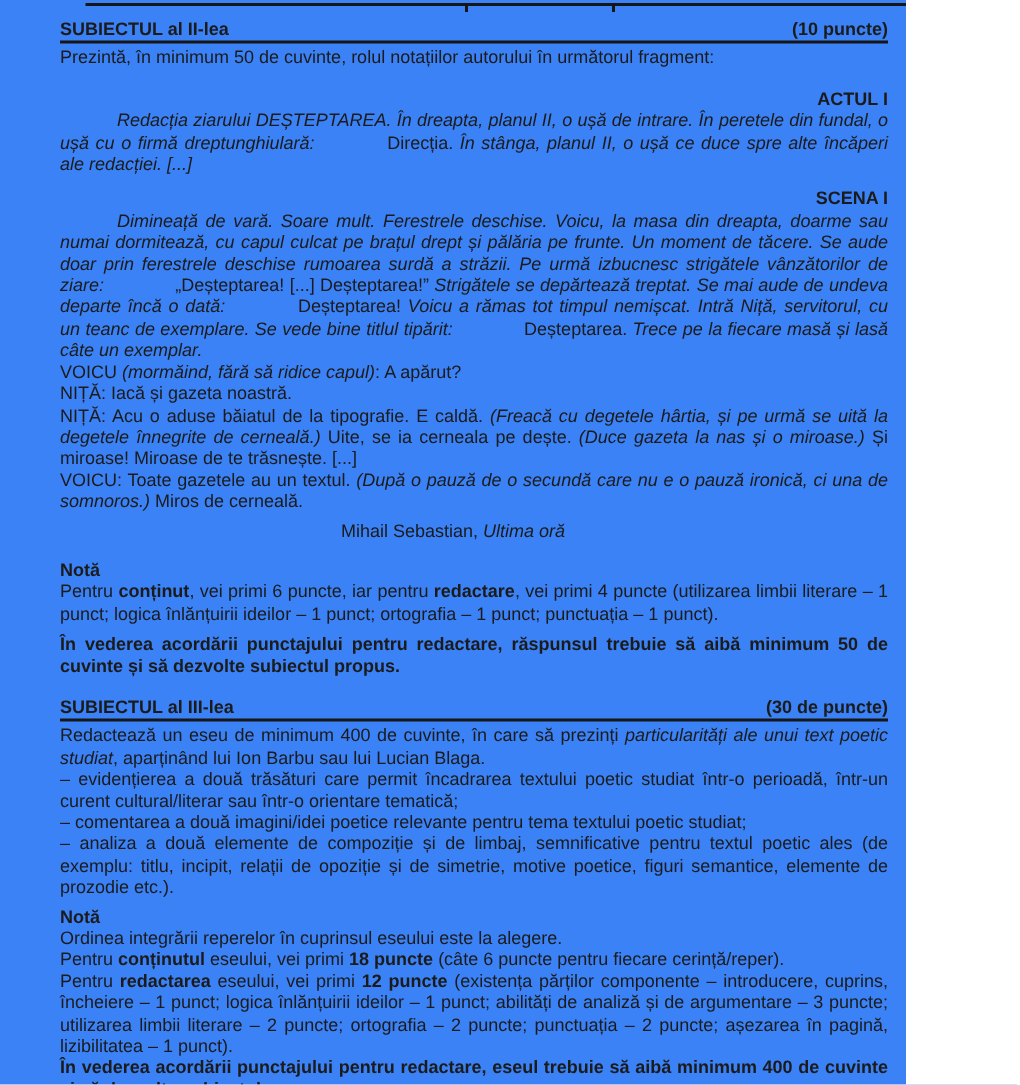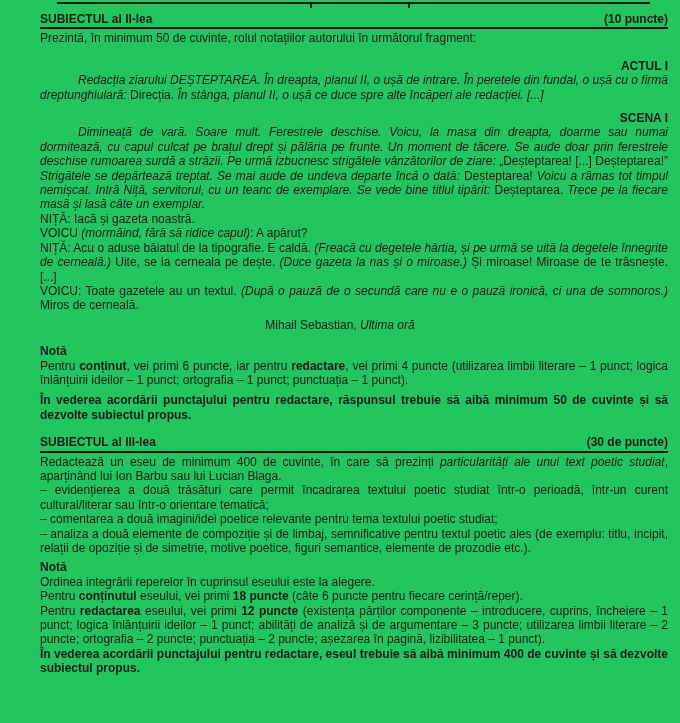--- a/index.html
+++ b/index.html
@@ -1,20 +1,20 @@
 <!DOCTYPE html>
 <html><head>
 <meta charset="utf-8">
 <style>
   html,body { margin:0; padding:0; background:#ffffff; }
   .page {
     position:relative;
-    width:680px; height:723px;
+    width:604px; height:723px;
     box-sizing:border-box;
-    background:#22c55e;
+    background:#3b82f6;
     color:#1b1b1b;
     font-family:"Liberation Sans","DejaVu Sans",sans-serif;
     font-size:12px;
     line-height:14.4px;
     padding:7px 12px 0 40px;
     overflow:hidden;
   }
   p { margin:0; }
   .top-rule { position:absolute; top:2px; left:57px; width:593px; height:2px; background:#161616; }
   .top-rule .tick { position:absolute; top:2px; width:2px; height:4px; background:#161616; }
@@ -24,21 +24,21 @@
     display:flex; justify-content:space-between; align-items:flex-end;
     font-weight:bold;
     border-bottom:2px solid #161616;
     padding-bottom:1px;
     margin-top:5px; margin-bottom:2px;
   }
   .jp { text-align:justify; }
   .indent { text-indent:38px; }
   .it { font-style:italic; }
   .bd { font-weight:bold; }
-  .up { font-style:normal; }
+  .up { font-style:normal;margin-left:44px; }
   .center { text-align:right; }
   .right { text-align:center; }
   .mt-blank { margin-top:13px; }
   .mt-sm { margin-top:5px; }
   .mt-md { margin-top:9px; }
   .attribution { padding-right:28px; margin-top:5px; }
   .note-h { margin-top:12px; }
   .warning { margin-top:6px; }
   .s3-header { margin-top:13px;text-align:center; }
   .guidelines-intro { margin-top:7px; }
@@ -62,22 +62,22 @@
     <p class="jp">Prezintă, în minimum 50 de cuvinte, rolul notațiilor autorului în următorul fragment:</p>
 
     <p class="center bd mt-blank">ACTUL I</p>
 
     <p class="jp indent it"><span>Redacția ziarului DEȘTEPTAREA. În dreapta, planul II, o ușă de intrare. În peretele din fundal, o ușă cu o firmă dreptunghiulară: </span><span class="up">Direcția.</span><span> În stânga, planul II, o ușă ce duce spre alte încăperi ale redacției. [...]</span></p>
 
     <p class="center bd mt-md">SCENA I</p>
 
     <p class="jp indent it"><span>Dimineață de vară. Soare mult. Ferestrele deschise. Voicu, la masa din dreapta, doarme sau numai dormitează, cu capul culcat pe brațul drept și pălăria pe frunte. Un moment de tăcere. Se aude doar prin ferestrele deschise rumoarea surdă a străzii. Pe urmă izbucnesc strigătele vânzătorilor de ziare: </span><span class="up">„Deșteptarea! [...] Deșteptarea!”</span><span> Strigătele se depărtează treptat. Se mai aude de undeva departe încă o dată: </span><span class="up">Deșteptarea!</span><span> Voicu a rămas tot timpul nemișcat. Intră Niță, servitorul, cu un teanc de exemplare. Se vede bine titlul tipărit: </span><span class="up">Deșteptarea.</span><span> Trece pe la fiecare masă și lasă câte un exemplar.</span></p>
 
+    <p class="jp"><span>VOICU </span><span class="it">(mormăind, fără să ridice capul)</span><span>: A apărut?</span></p>
     <p class="jp"><span>NIȚĂ: Iacă și gazeta noastră.</span></p>
-    <p class="jp"><span>VOICU </span><span class="it">(mormăind, fără să ridice capul)</span><span>: A apărut?</span></p>
     <p class="jp"><span>NIȚĂ: Acu o aduse băiatul de la tipografie. E caldă. </span><span class="it">(Freacă cu degetele hârtia, și pe urmă se uită la degetele înnegrite de cerneală.)</span><span> Uite, se ia cerneala pe dește. </span><span class="it">(Duce gazeta la nas și o miroase.)</span><span> Și miroase! Miroase de te trăsnește. [...]</span></p>
     <p class="jp"><span>VOICU: Toate gazetele au un textul. </span><span class="it">(După o pauză de o secundă care nu e o pauză ironică, ci una de somnoros.)</span><span> Miros de cerneală.</span></p>
 
     <p class="right attribution"><span>Mihail Sebastian, </span><span class="it">Ultima oră</span></p>
 
     <p class="bd note-h">Notă</p>
     <p class="jp"><span>Pentru </span><span class="bd">conținut</span><span>, vei primi 6 puncte, iar pentru </span><span class="bd">redactare</span><span>, vei primi 4 puncte (utilizarea limbii literare – 1 punct; logica înlănțuirii ideilor – 1 punct; ortografia – 1 punct; punctuația – 1 punct).</span></p>
 
     <p class="jp bd warning">În vederea acordării punctajului pentru redactare, răspunsul trebuie să aibă minimum 50 de cuvinte și să dezvolte subiectul propus.</p>
   </section>

